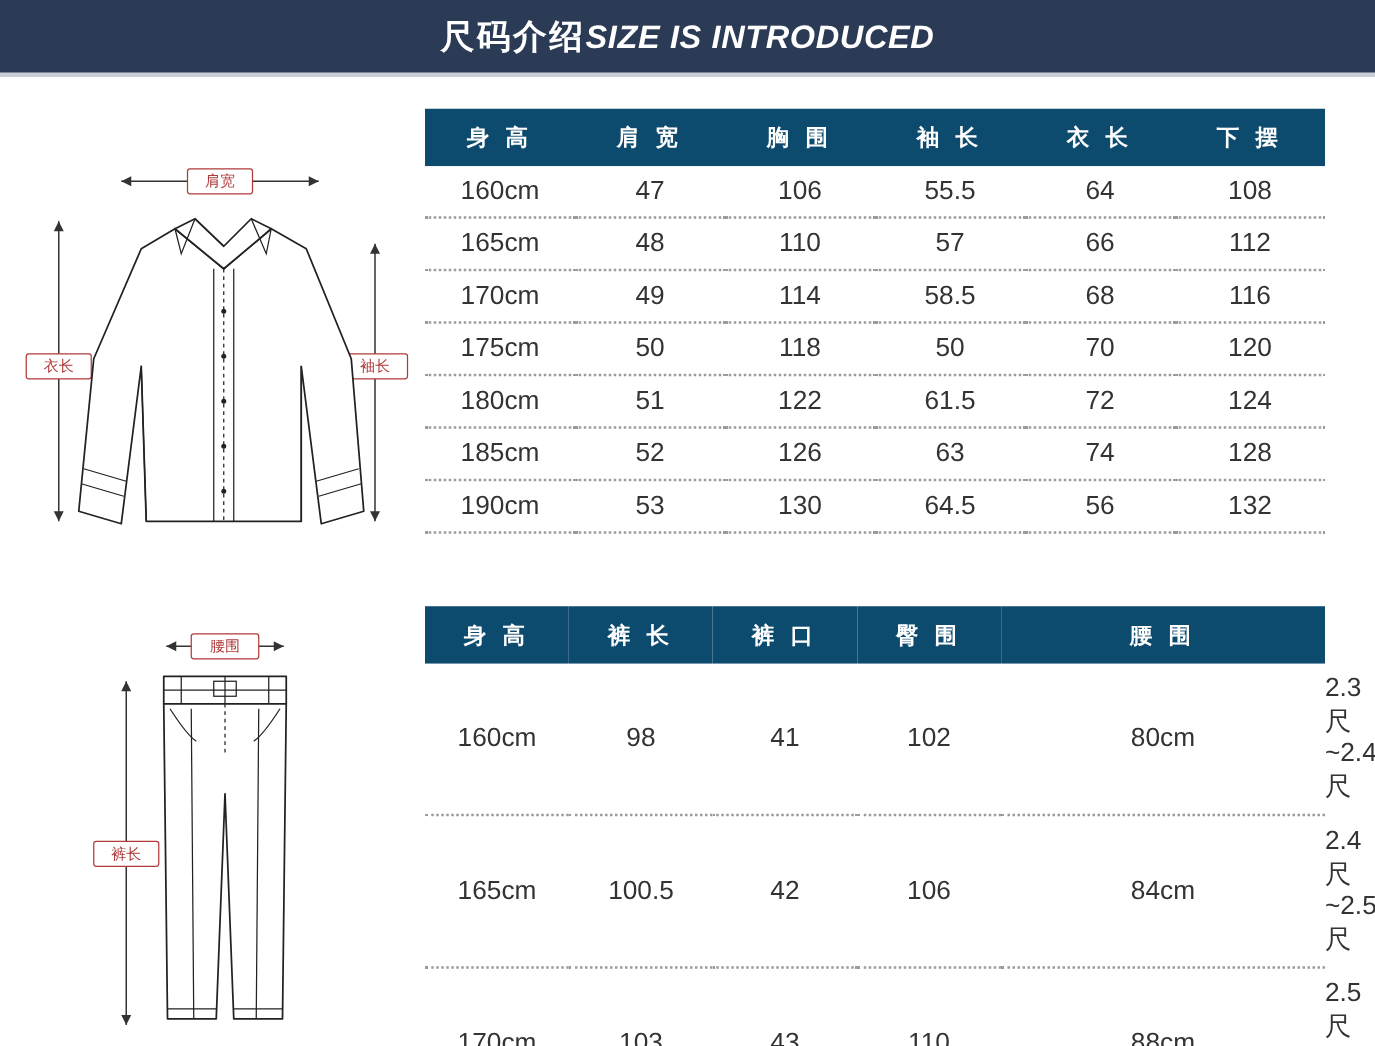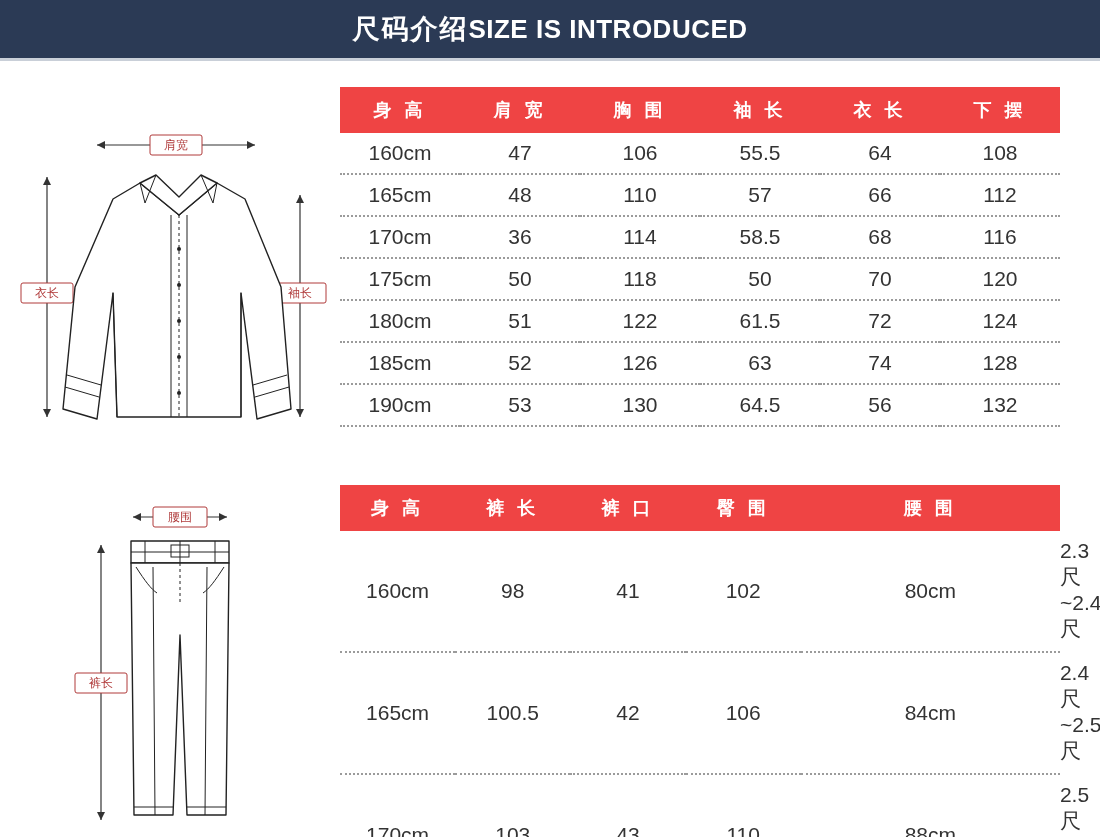--- a/index.html
+++ b/index.html
@@ -32,20 +32,21 @@
     color: #ffffff;
     font-size: 27px;
     font-weight: bold;
     letter-spacing: 2px;
   }
   .header .title-en {
     color: #ffffff;
     font-size: 26px;
     font-weight: bold;
     letter-spacing: 0.5px;
+    font-style: italic;
   }
   
   .section {
     position: relative;
     display: flex;
     align-items: flex-start;
   }
   .fig-wrap {
     width: 340px;
     flex: 0 0 340px;
@@ -56,21 +57,21 @@
     flex: 1 1 auto;
     padding-right: 40px;
   }
   
   table.size-table {
     width: 100%;
     border-collapse: collapse;
     table-layout: fixed;
   }
   table.size-table thead th {
-    background: #ef4444;
+    background: #0c4a6e;
     color: #ffffff;
     font-size: 18px;
     font-weight: bold;
     letter-spacing: 4px;
     padding: 11px 0 11px 0;
     text-align: center;
     border: none;
   }
   table.size-table tbody td {
     text-align: center;
@@ -211,21 +212,21 @@
           <tr>
             <td>165cm</td>
             <td>48</td>
             <td>110</td>
             <td>57</td>
             <td>66</td>
             <td>112</td>
           </tr>
           <tr>
             <td>170cm</td>
-            <td>36</td>
+            <td>49</td>
             <td>114</td>
             <td>58.5</td>
             <td>68</td>
             <td>116</td>
           </tr>
           <tr>
             <td>175cm</td>
             <td>50</td>
             <td>118</td>
             <td>50</td>

